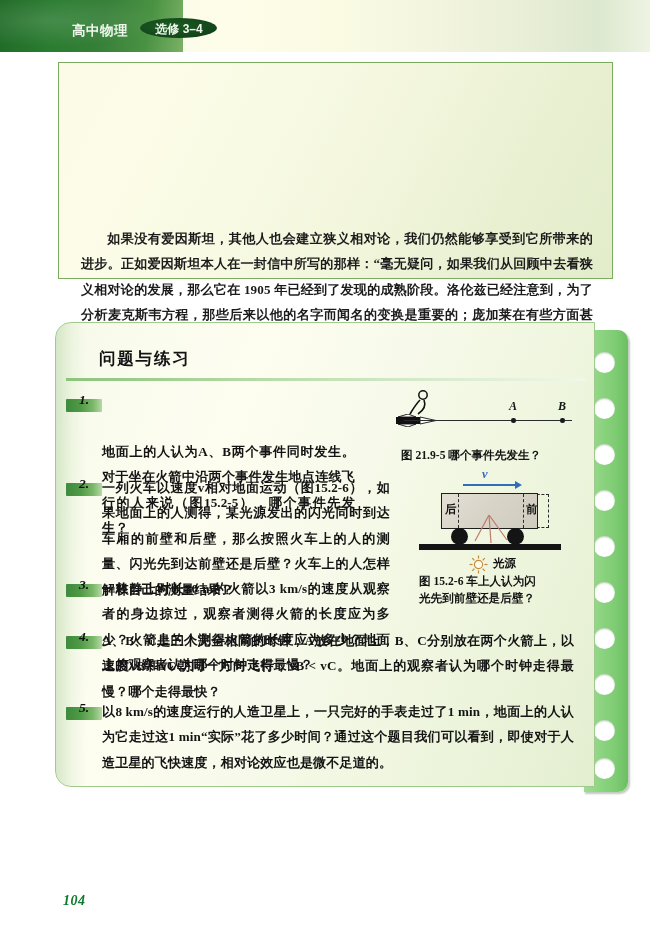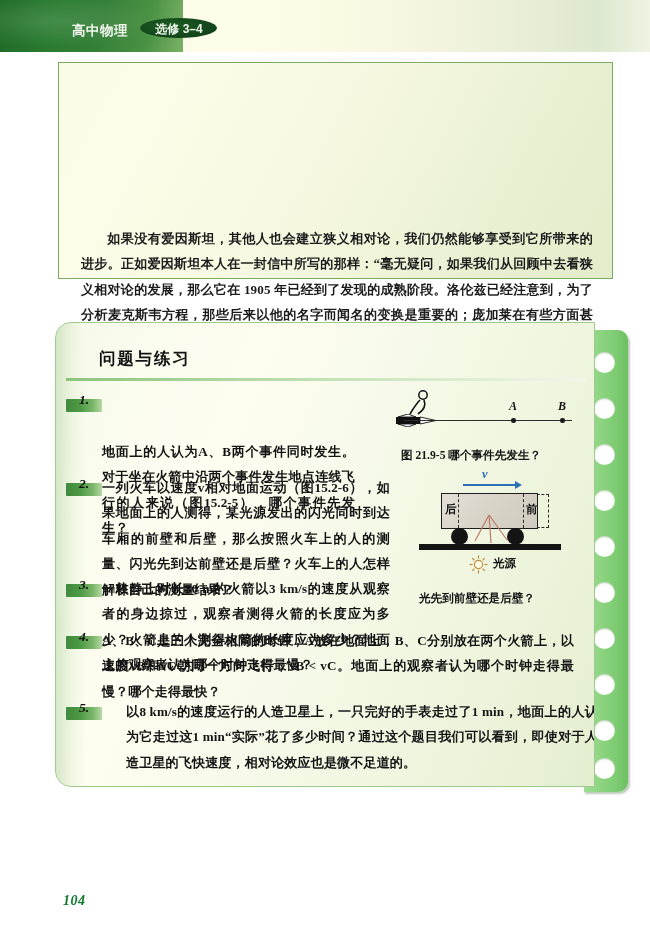--- a/index.html
+++ b/index.html
@@ -417,21 +417,21 @@
 
     <div class="ex-item">
       <div class="ex-bar" style="left:10px; top:313px; width:36px;"></div>
       <div class="ex-num" style="left:23px; top:306px;">4.</div>
       <div class="ex-text" style="left:46px; top:305px; width:472px;">A、B、C是三个完全相同的时钟，A放在地面上，B、C分别放在两个火箭上，以速度vB和vC朝同一方向飞行，vB &lt; vC。地面上的观察者认为哪个时钟走得最慢？哪个走得最快？</div>
     </div>
 
     <div class="ex-item">
       <div class="ex-bar" style="left:10px; top:384px; width:36px;"></div>
       <div class="ex-num" style="left:23px; top:377px;">5.</div>
-      <div class="ex-text" style="left:46px; top:376px; width:472px;margin-left:24px;">以8 km/s的速度运行的人造卫星上，一只完好的手表走过了1 min，地面上的人认为它走过这1 min“实际”花了多少时间？通过这个题目我们可以看到，即使对于人造卫星的飞快速度，相对论效应也是微不足道的。</div>
+      <div class="ex-text" style="left:46px; top:376px; width:472px;">以8 km/s的速度运行的人造卫星上，一只完好的手表走过了1 min，地面上的人认为它走过这1 min“实际”花了多少时间？通过这个题目我们可以看到，即使对于人造卫星的飞快速度，相对论效应也是微不足道的。</div>
     </div>
 
     <div class="fig1">
       <svg class="rocket-body" viewBox="0 0 40 13">
         <polygon points="0,3 24,3 24,10 0,10" fill="#111"></polygon>
         <polygon points="24,3 40,6.5 24,10" fill="#fff" stroke="#111" stroke-width="0.9"></polygon>
         <polygon points="2,3 12,0 20,3" fill="#fff" stroke="#111" stroke-width="0.9"></polygon>
         <polygon points="2,10 12,13 20,10" fill="#fff" stroke="#111" stroke-width="0.9"></polygon>
       </svg>
       <svg style="position:absolute;left:10px;top:2px;width:26px;height:28px;" viewBox="0 0 26 28">
@@ -479,19 +479,20 @@
             <line x1="15.4" y1="9.5" x2="18.5" y2="9.5"></line>
             <line x1="3.2" y1="3.2" x2="5.4" y2="5.4"></line>
             <line x1="13.6" y1="13.6" x2="15.8" y2="15.8"></line>
             <line x1="15.8" y1="3.2" x2="13.6" y2="5.4"></line>
             <line x1="5.4" y1="13.6" x2="3.2" y2="15.8"></line>
           </g>
         </svg>
         <div class="src-lbl">光源</div>
       </div>
     </div>
+    <div class="fig-caption" style="left:363px; top:250px; width:165px;">图 15.2-6  车上人认为闪</div>
     <div class="fig-caption" style="left:363px; top:267px; width:165px;">光先到前壁还是后壁？</div>
 
   </div>
 
   <div class="page-number">104</div>
 
 </div>
 
 </body></html>

